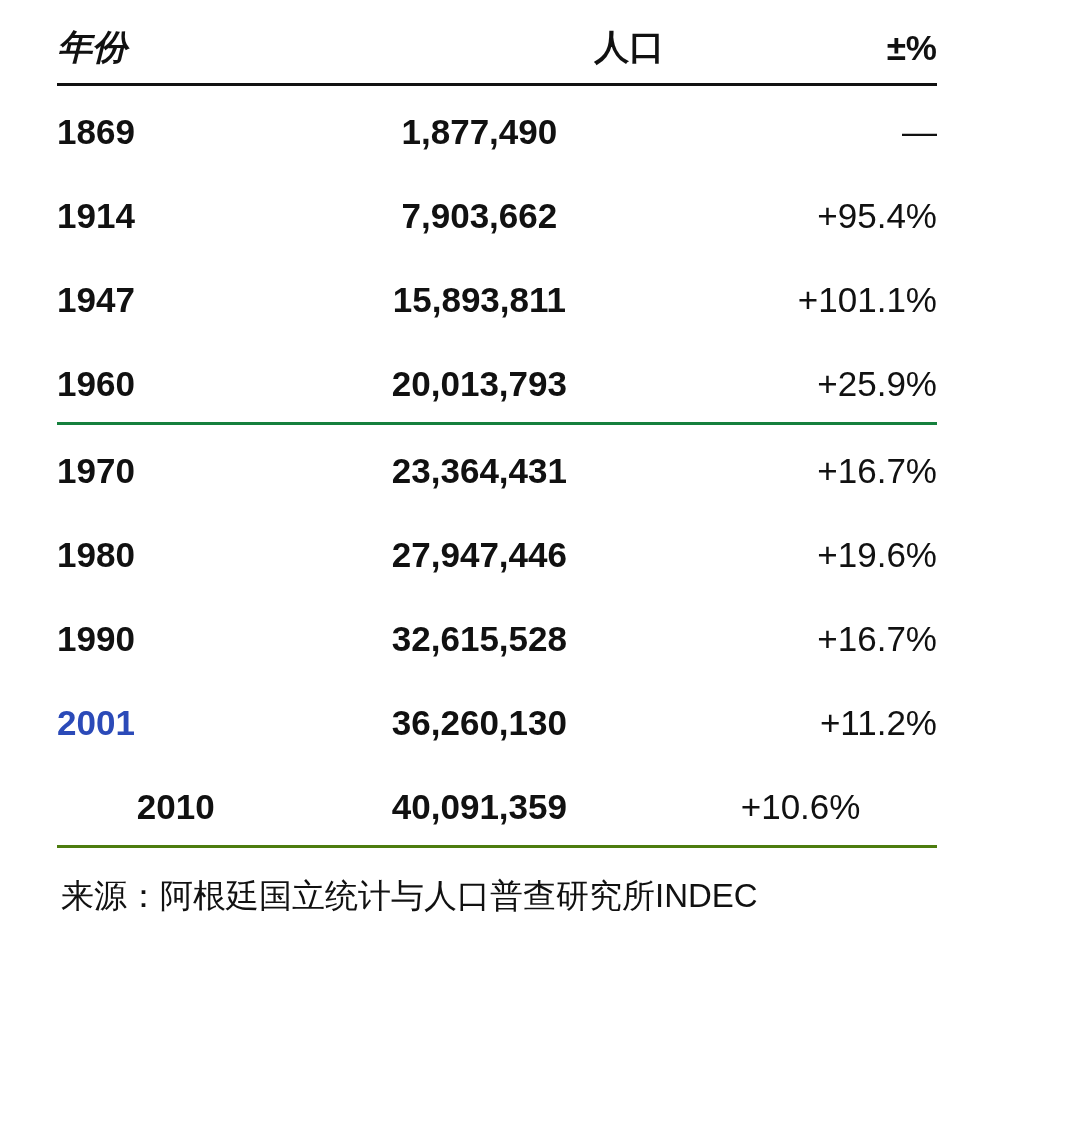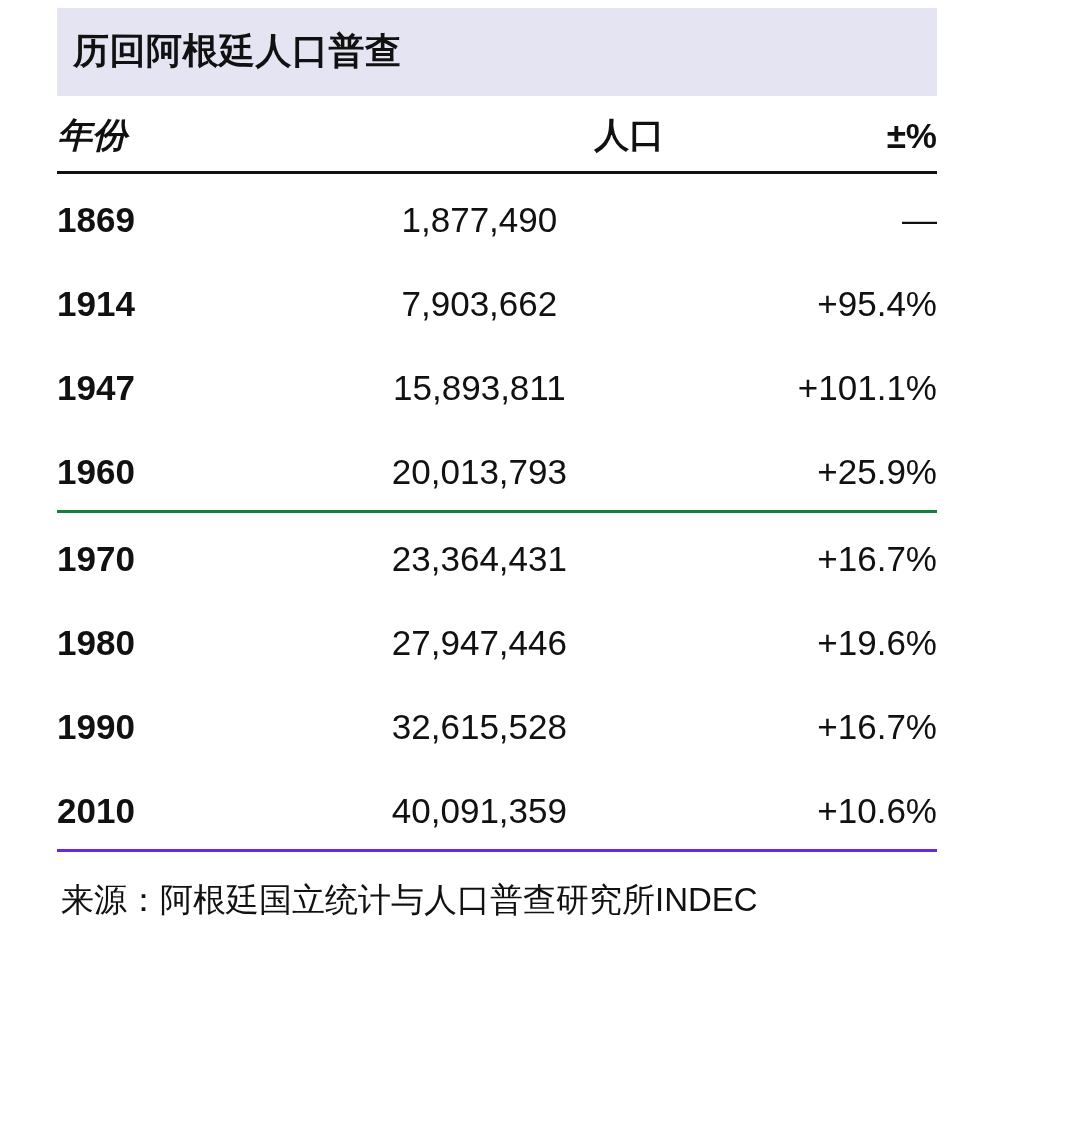--- a/index.html
+++ b/index.html
@@ -60,53 +60,53 @@
     padding: 26px 0 18px 0;
     vertical-align: middle;
   }
   td.year {
     text-align: left;
     font-weight: bold;
     padding-left: 22px;
   }
   td.pop {
     text-align: center;
-    font-weight: normal;
+    font-weight: bold;
     padding-right: 18px;
   }
   td.pct {
     text-align: right;
     font-weight: normal;
     padding-right: 8px;
   }
   tr.sep td {
     border-top: 3px solid #15803d;
   }
   tr.last td {
-    border-bottom: 3px solid #6d28d9;
+    border-bottom: 3px solid #4d7c0f;
+    text-align: center;
   }
   td.year a {
     color: #2b4ab8;
     text-decoration: none;
     font-weight: bold;
   }
   .source {
     font-size: 33px;
     color: #111111;
     padding: 26px 0 10px 4px;
     white-space: nowrap;
   }
 </style>
 </head>
 <body>
 
 <div class="page">
   <div class="table-wrap">
 
-    <div class="caption">历回阿根廷人口普查</div>
 
     <table class="census">
       <colgroup>
         <col class="c-year">
         <col class="c-pop">
         <col class="c-pct">
       </colgroup>
       <thead>
         <tr>
           <th class="h-year">年份</th>
@@ -143,20 +143,25 @@
         <tr>
           <td class="year">1980</td>
           <td class="pop">27,947,446</td>
           <td class="pct">+19.6%</td>
         </tr>
         <tr>
           <td class="year">1990</td>
           <td class="pop">32,615,528</td>
           <td class="pct">+16.7%</td>
         </tr>
+        <tr>
+          <td class="year"><a href="#">2001</a></td>
+          <td class="pop">36,260,130</td>
+          <td class="pct">+11.2%</td>
+        </tr>
         <tr class="last">
           <td class="year">2010</td>
           <td class="pop">40,091,359</td>
           <td class="pct">+10.6%</td>
         </tr>
       </tbody>
     </table>
 
     <div class="source">来源：阿根廷国立统计与人口普查研究所INDEC</div>
   </div>

